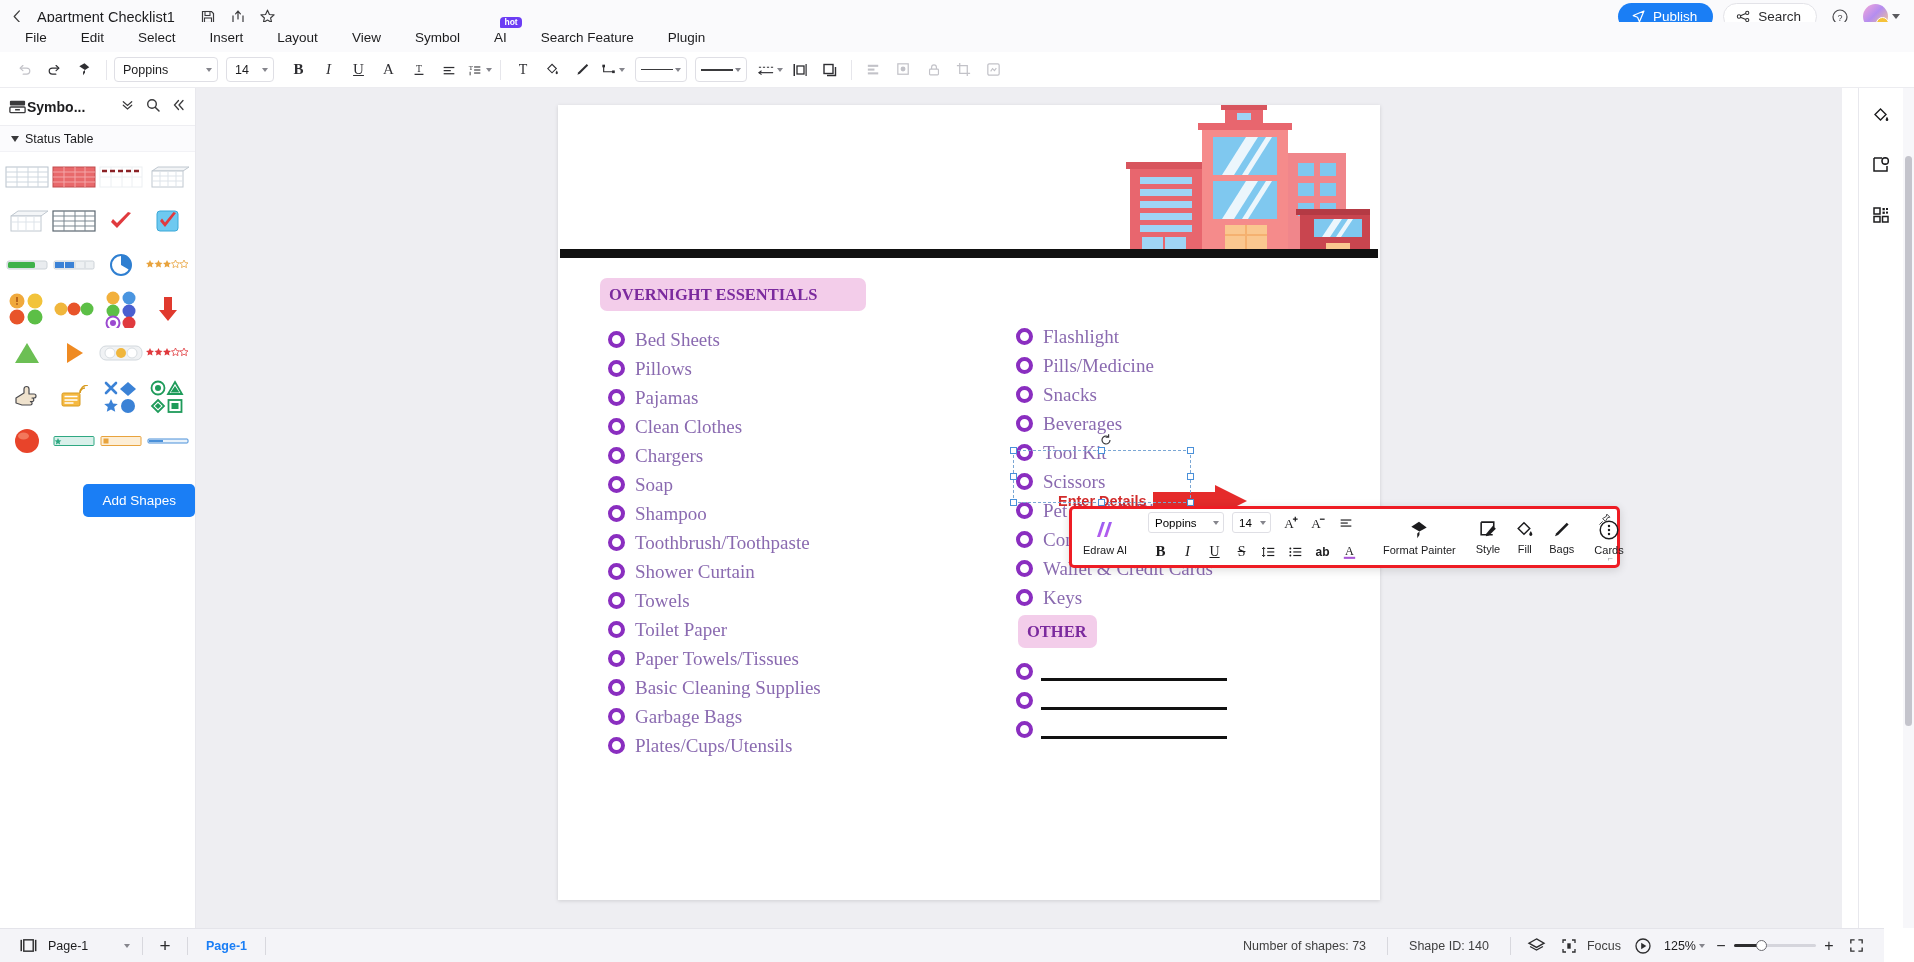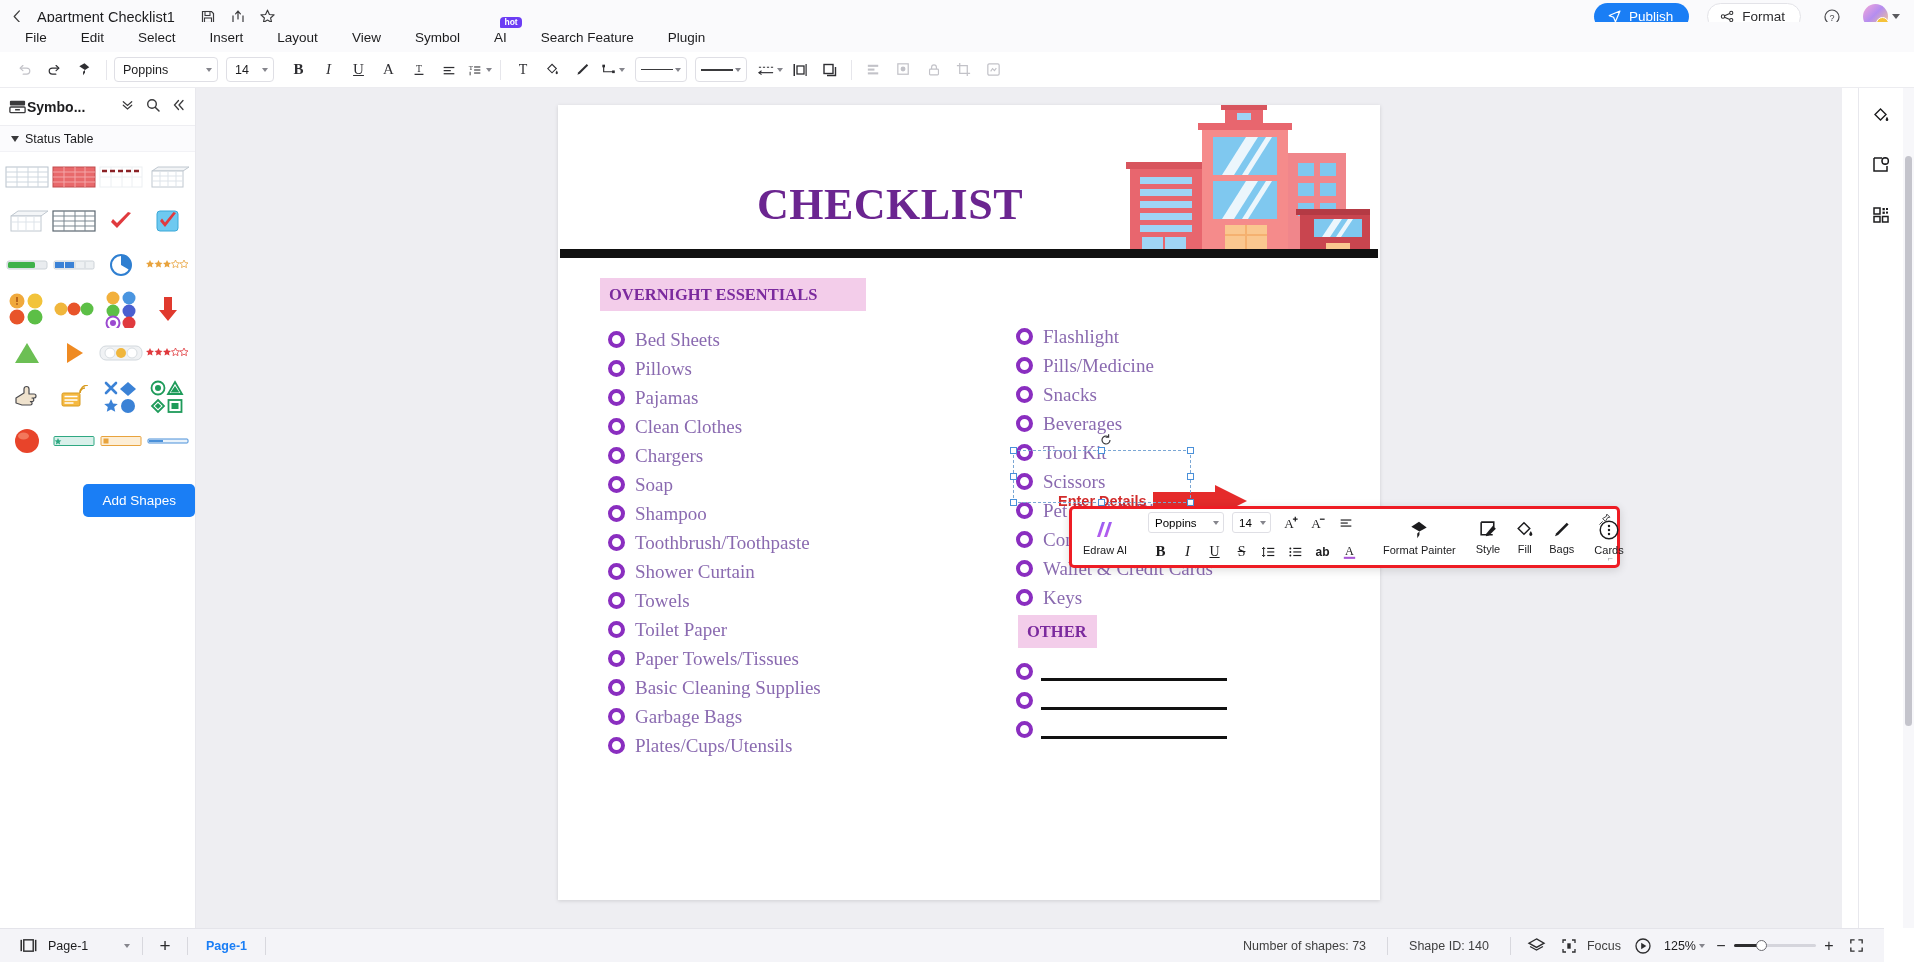--- a/index.html
+++ b/index.html
@@ -24,21 +24,21 @@
   .tb-title {
     font-size: 14.5px; color: #1c1c1e; margin-left: 3px; margin-right: 18px;
     white-space: nowrap;
   }
   .tb-icon {
     width: 30px; height: 33px; display: flex; align-items: center; justify-content: center;
     cursor: pointer; color: #3a3a3c;
   }
   .tb-right {
     position: absolute; right: 14px; top: 0; height: 33px;
-    display: flex; align-items: center; gap: 18px;
+    display: flex; align-items: center; gap: 10px;
   }
   .publish-btn {
     display: flex; align-items: center; gap: 7px;
     background: #1a7ef5; color: #fff; border-radius: 16px;
     height: 27px; padding: 0 16px 0 13px; font-size: 13.5px; cursor: pointer;
     border: none;
   }
   .share-btn {
     display: flex; align-items: center; gap: 7px;
     background: #ffffff; color: #2c2c2e; border: 1px solid #e3e3e8;
@@ -154,21 +154,21 @@
     color: #6b2590; letter-spacing: 0.5px;
   }
   .doc-rule {
     position:absolute; left: 2px; top: 144px; width: 818px; height: 9px; background: #111;
   }
   .building { position: absolute; right: 10px; top: 0px; width: 250px; height: 150px; }
 
   .sec-banner {
     position: absolute; background: #f3cdea;
     display:flex; align-items:center; padding-left: 9px;
-    font-family: "Liberation Serif", serif; font-weight:700; color:#7b2a9e;
+    font-family: "Liberation Serif", serif; font-weight:700; color:#7b2a9e;border-radius:7px;
   }
   .chk-col { position: absolute; }
   .chk-row { display: flex; align-items: center; height: 29px; }
   .chk-ring {
     width: 17px; height: 17px; border-radius: 50%;
     border: 4px solid #8a2ec0; flex: 0 0 auto;
   }
   .chk-label {
     font-family: "Liberation Serif", serif; font-size: 19px; color: #8a6ab0;
     margin-left: 10px; white-space: nowrap;
@@ -300,21 +300,21 @@
         </svg>
       <span>Publish</span>
     </button>
     <div class="share-btn">
       <svg width="15" height="15" viewBox="0 0 16 16">
           <circle cx="3.2" cy="8" r="1.8" stroke="#2c2c2e" stroke-width="1.1" fill="none"></circle>
           <circle cx="12" cy="4.2" r="1.7" stroke="#2c2c2e" stroke-width="1.1" fill="none"></circle>
           <circle cx="12" cy="11.8" r="1.7" stroke="#2c2c2e" stroke-width="1.1" fill="none"></circle>
           <path d="M4.8 7.2 L10.4 4.8M4.8 8.8 L10.4 11.1" stroke="#2c2c2e" stroke-width="1.1"></path>
         </svg>
-      <span>Format</span>
+      <span>Search</span>
     </div>
     <div class="help-btn">
       <svg width="18" height="18" viewBox="0 0 18 18">
           <circle cx="9" cy="9" r="7" stroke="#4a4a4e" stroke-width="1.2" fill="none"></circle>
           <text x="9" y="12.6" font-size="9" text-anchor="middle" fill="#4a4a4e" font-family="Liberation Sans">?</text>
         </svg>
     </div>
     <div class="avatar-wrap">
       <div class="avatar"></div>
       <div class="caret-tiny"></div>
@@ -760,21 +760,20 @@
   </div>
 
   <div class="add-shapes-wrap">
     <button class="add-shapes">Add Shapes</button>
   </div>
 </div>
 
 <div class="canvas-area">
 
   <div class="page-sheet">
-    <div class="doc-title2">CHECKLIST</div>
 
     <svg class="building" viewBox="0 0 250 150">
       <rect x="10" y="62" width="72" height="88" fill="#e8666e"></rect>
       <rect x="6" y="57" width="80" height="7" fill="#d8555e"></rect>
       <g fill="#9fd4f5">
           <rect x="20" y="72" width="52" height="7"></rect>
           <rect x="20" y="84" width="52" height="7"></rect>
           <rect x="20" y="96" width="52" height="7"></rect>
           <rect x="20" y="108" width="52" height="7"></rect>
           <rect x="20" y="120" width="52" height="7"></rect>

